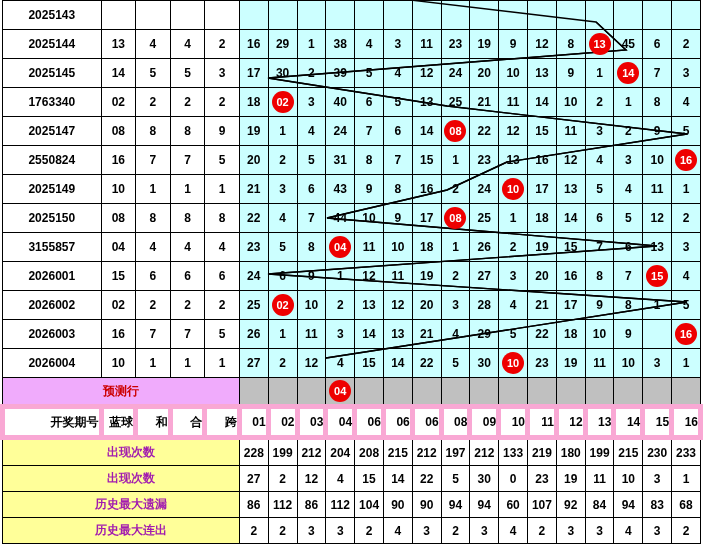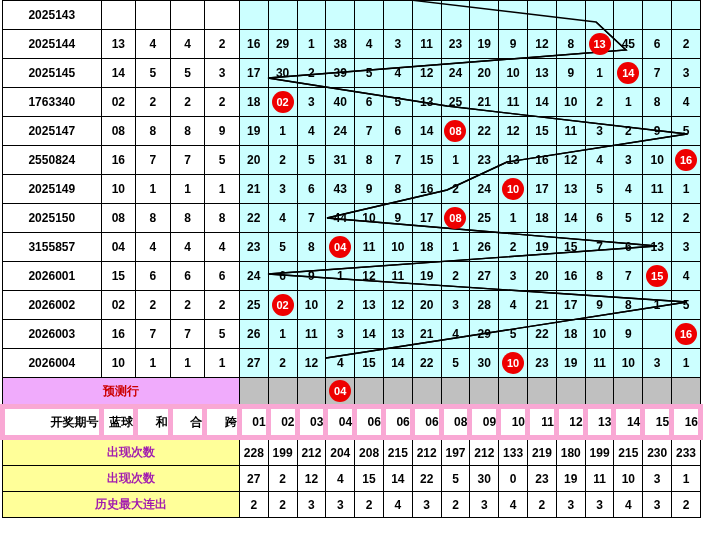--- a/index.html
+++ b/index.html
@@ -484,20 +484,39 @@
           <td class="v cyan">30</td>
           <td class="v cyan">0</td>
           <td class="v cyan">23</td>
           <td class="v cyan">19</td>
           <td class="v cyan">11</td>
           <td class="v cyan">10</td>
           <td class="v cyan">3</td>
           <td class="v cyan">1</td>
         </tr>
         <tr class="st">
+          <td class="name" colspan="5">历史最大遗漏</td>
+          <td class="v cyan">86</td>
+          <td class="v cyan">112</td>
+          <td class="v cyan">86</td>
+          <td class="v cyan">112</td>
+          <td class="v cyan">104</td>
+          <td class="v cyan">90</td>
+          <td class="v cyan">90</td>
+          <td class="v cyan">94</td>
+          <td class="v cyan">94</td>
+          <td class="v cyan">60</td>
+          <td class="v cyan">107</td>
+          <td class="v cyan">92</td>
+          <td class="v cyan">84</td>
+          <td class="v cyan">94</td>
+          <td class="v cyan">83</td>
+          <td class="v cyan">68</td>
+        </tr>
+        <tr class="st">
           <td class="name" colspan="5">历史最大连出</td>
           <td class="v white">2</td>
           <td class="v white">2</td>
           <td class="v white">3</td>
           <td class="v white">3</td>
           <td class="v white">2</td>
           <td class="v white">4</td>
           <td class="v white">3</td>
           <td class="v white">2</td>
           <td class="v white">3</td>

